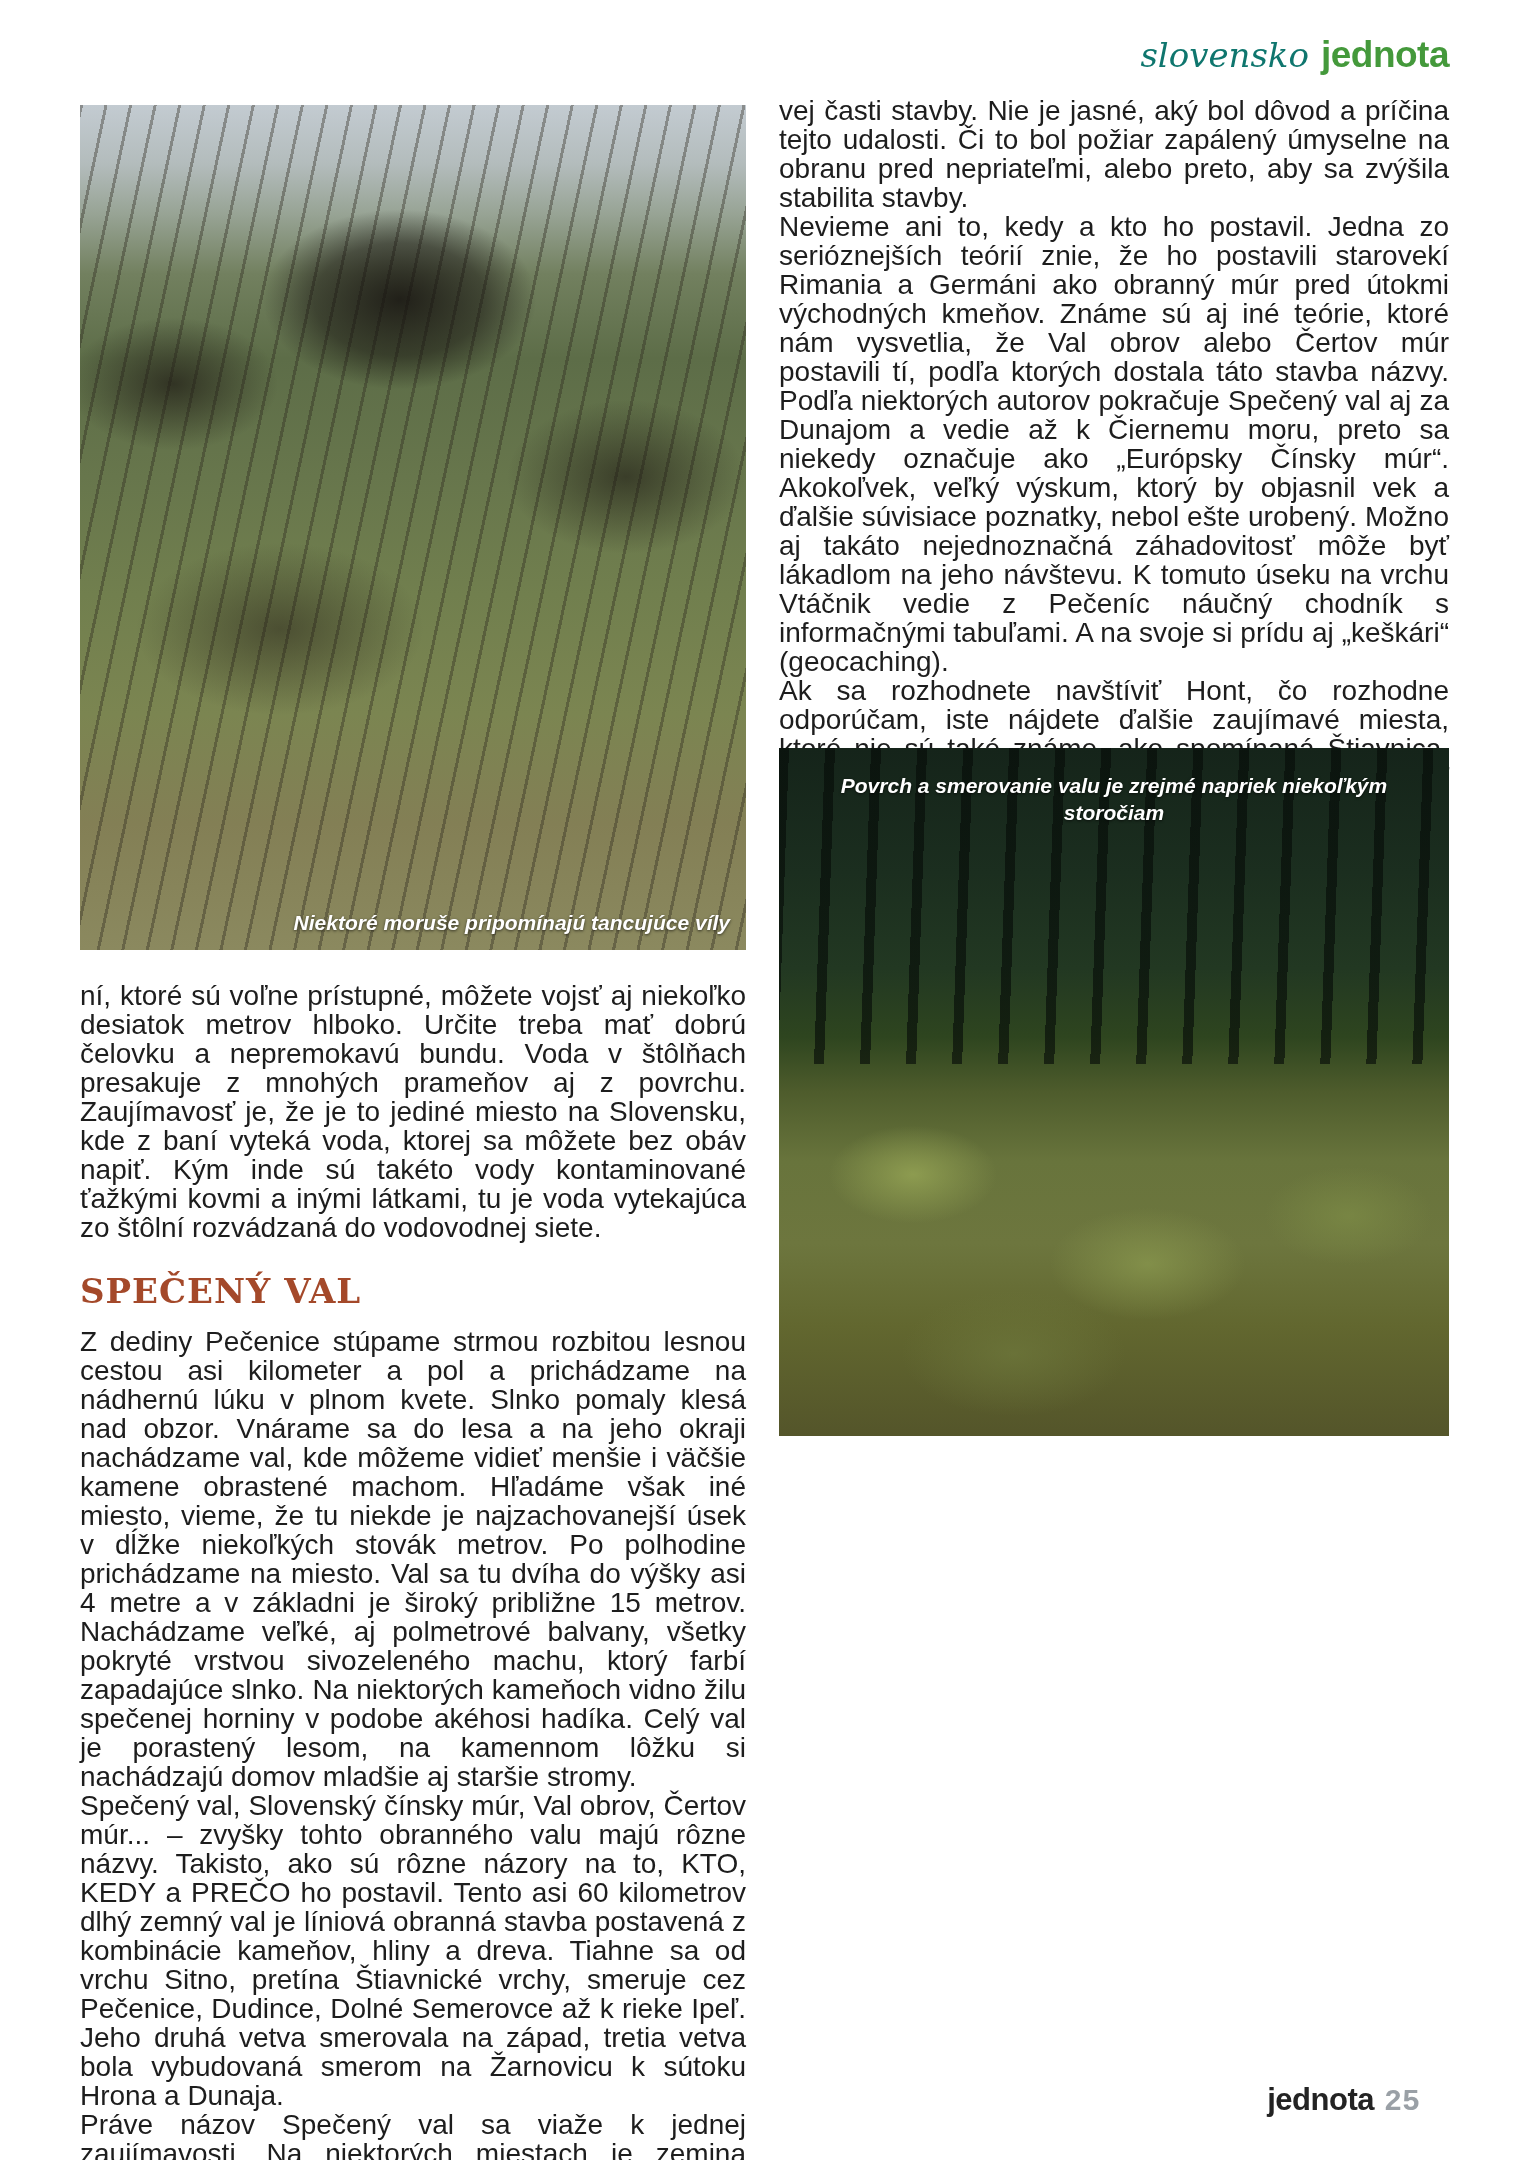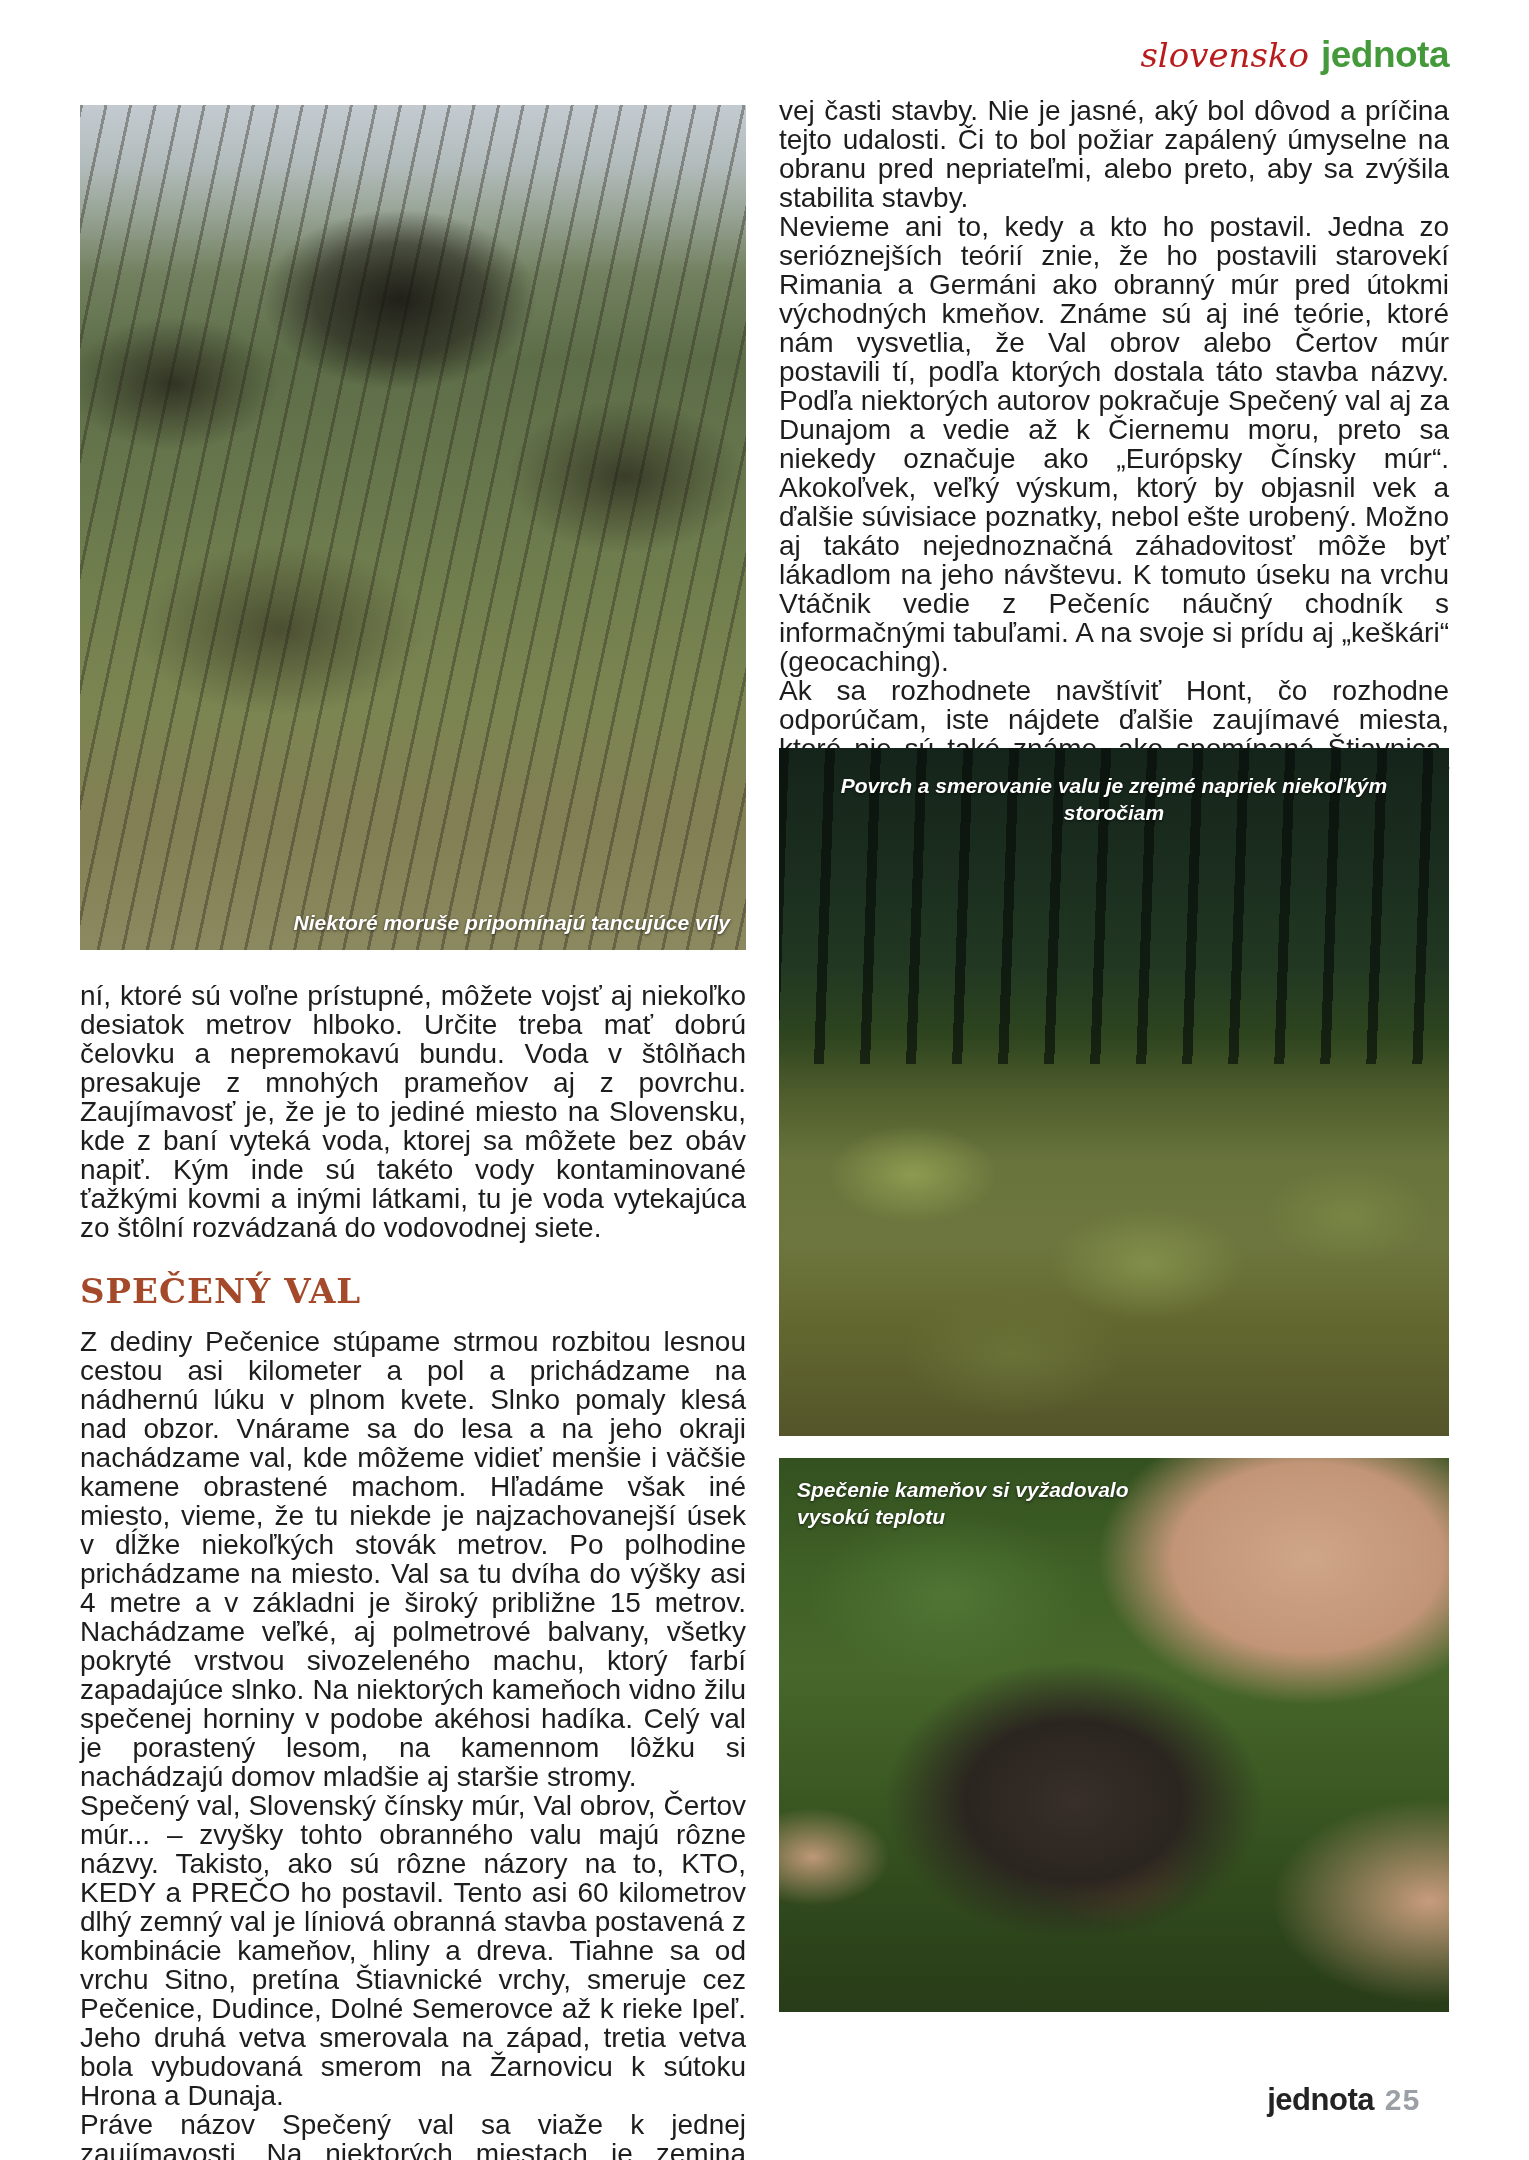--- a/index.html
+++ b/index.html
@@ -18,21 +18,21 @@
   .mag-header {
     position: absolute;
     top: 34px;
     right: 80px;
     white-space: nowrap;
   }
   .mag-name {
     font-family: "DejaVu Serif", serif;
     font-style: italic;
     font-size: 34px;
-    color: #b91c1c;
+    color: #0f766e;
     margin-right: 12px;
   }
   .mag-brand {
     font-family: "Liberation Sans", sans-serif;
     font-weight: bold;
     font-size: 37px;
     letter-spacing: -0.5px;
     color: #44993b;
   }
 
@@ -158,23 +158,20 @@
   <div class="col right-col">
     <p>vej časti stavby. Nie je jasné, aký bol dôvod a príčina tejto udalosti. Či to bol požiar zapálený úmyselne na obranu pred nepriateľmi, alebo preto, aby sa zvýšila stabilita stavby.</p>
     <p>Nevieme ani to, kedy a kto ho postavil. Jedna zo serióznejších teórií znie, že ho postavili starovekí Rimania a Germáni ako obranný múr pred útokmi východných kmeňov. Známe sú aj iné teórie, ktoré nám vysvetlia, že Val obrov alebo Čertov múr postavili tí, podľa ktorých dostala táto stavba názvy. Podľa niektorých autorov pokračuje Spečený val aj za Dunajom a vedie až k Čiernemu moru, preto sa niekedy označuje ako „Európsky Čínsky múr“. Akokoľvek, veľký výskum, ktorý by objasnil vek a ďalšie súvisiace poznatky, nebol ešte urobený. Možno aj takáto nejednoznačná záhadovitosť môže byť lákadlom na jeho návštevu. K tomuto úseku na vrchu Vtáčnik vedie z Pečeníc náučný chodník s informačnými tabuľami. A na svoje si prídu aj „keškári“ (geocaching).</p>
     <p>Ak sa rozhodnete navštíviť Hont, čo rozhodne odporúčam, iste nájdete ďalšie zaujímavé miesta, ktoré nie sú také známe, ako spomínaná Štiavnica. Ale práve menšia koncentrácia ľudí a istá tajomnosť či neobjavenosť môžu byť pre vás tými lákadlami, ktoré vás do týchto končín pritiahnu.</p>
   </div>
 
   <div class="photo photo-wall">
     <div class="photo-caption">Povrch a smerovanie valu je zrejmé napriek niekoľkým storočiam</div>
   </div>
 
-  <div class="photo photo-rock">
-    <div class="photo-caption">Spečenie kameňov si vyžadovalo vysokú teplotu</div>
-  </div>
 
   <div class="col left-col">
     <p>ní, ktoré sú voľne prístupné, môžete vojsť aj niekoľko desiatok metrov hlboko. Určite treba mať dobrú čelovku a nepremokavú bundu. Voda v štôlňach presakuje z mnohých prameňov aj z povrchu. Zaujímavosť je, že je to jediné miesto na Slovensku, kde z baní vyteká voda, ktorej sa môžete bez obáv napiť. Kým inde sú takéto vody kontaminované ťažkými kovmi a inými látkami, tu je voda vytekajúca zo štôlní rozvádzaná do vodovodnej siete.</p>
     <h2 class="section-heading">SPEČENÝ VAL</h2>
     <p>Z dediny Pečenice stúpame strmou rozbitou lesnou cestou asi kilometer a pol a prichádzame na nádhernú lúku v plnom kvete. Slnko pomaly klesá nad obzor. Vnárame sa do lesa a na jeho okraji nachádzame val, kde môžeme vidieť menšie i väčšie kamene obrastené machom. Hľadáme však iné miesto, vieme, že tu niekde je najzachovanejší úsek v dĺžke niekoľkých stovák metrov. Po polhodine prichádzame na miesto. Val sa tu dvíha do výšky asi 4 metre a v základni je široký približne 15 metrov. Nachádzame veľké, aj polmetrové balvany, všetky pokryté vrstvou sivozeleného machu, ktorý farbí zapadajúce slnko. Na niektorých kameňoch vidno žilu spečenej horniny v podobe akéhosi hadíka. Celý val je porastený lesom, na kamennom lôžku si nachádzajú domov mladšie aj staršie stromy.</p>
     <p>Spečený val, Slovenský čínsky múr, Val obrov, Čertov múr... – zvyšky tohto obranného valu majú rôzne názvy. Takisto, ako sú rôzne názory na to, KTO, KEDY a PREČO ho postavil. Tento asi 60 kilometrov dlhý zemný val je líniová obranná stavba postavená z kombinácie kameňov, hliny a dreva. Tiahne sa od vrchu Sitno, pretína Štiavnické vrchy, smeruje cez Pečenice, Dudince, Dolné Semerovce až k rieke Ipeľ. Jeho druhá vetva smerovala na západ, tretia vetva bola vybudovaná smerom na Žarnovicu k sútoku Hrona a Dunaja.</p>
     <p>Práve názov Spečený val sa viaže k jednej zaujímavosti. Na niektorých miestach je zemina spečená, pravdepodobne spálením drevenej kolo-</p>
   </div>
 
   <div class="page-footer">

